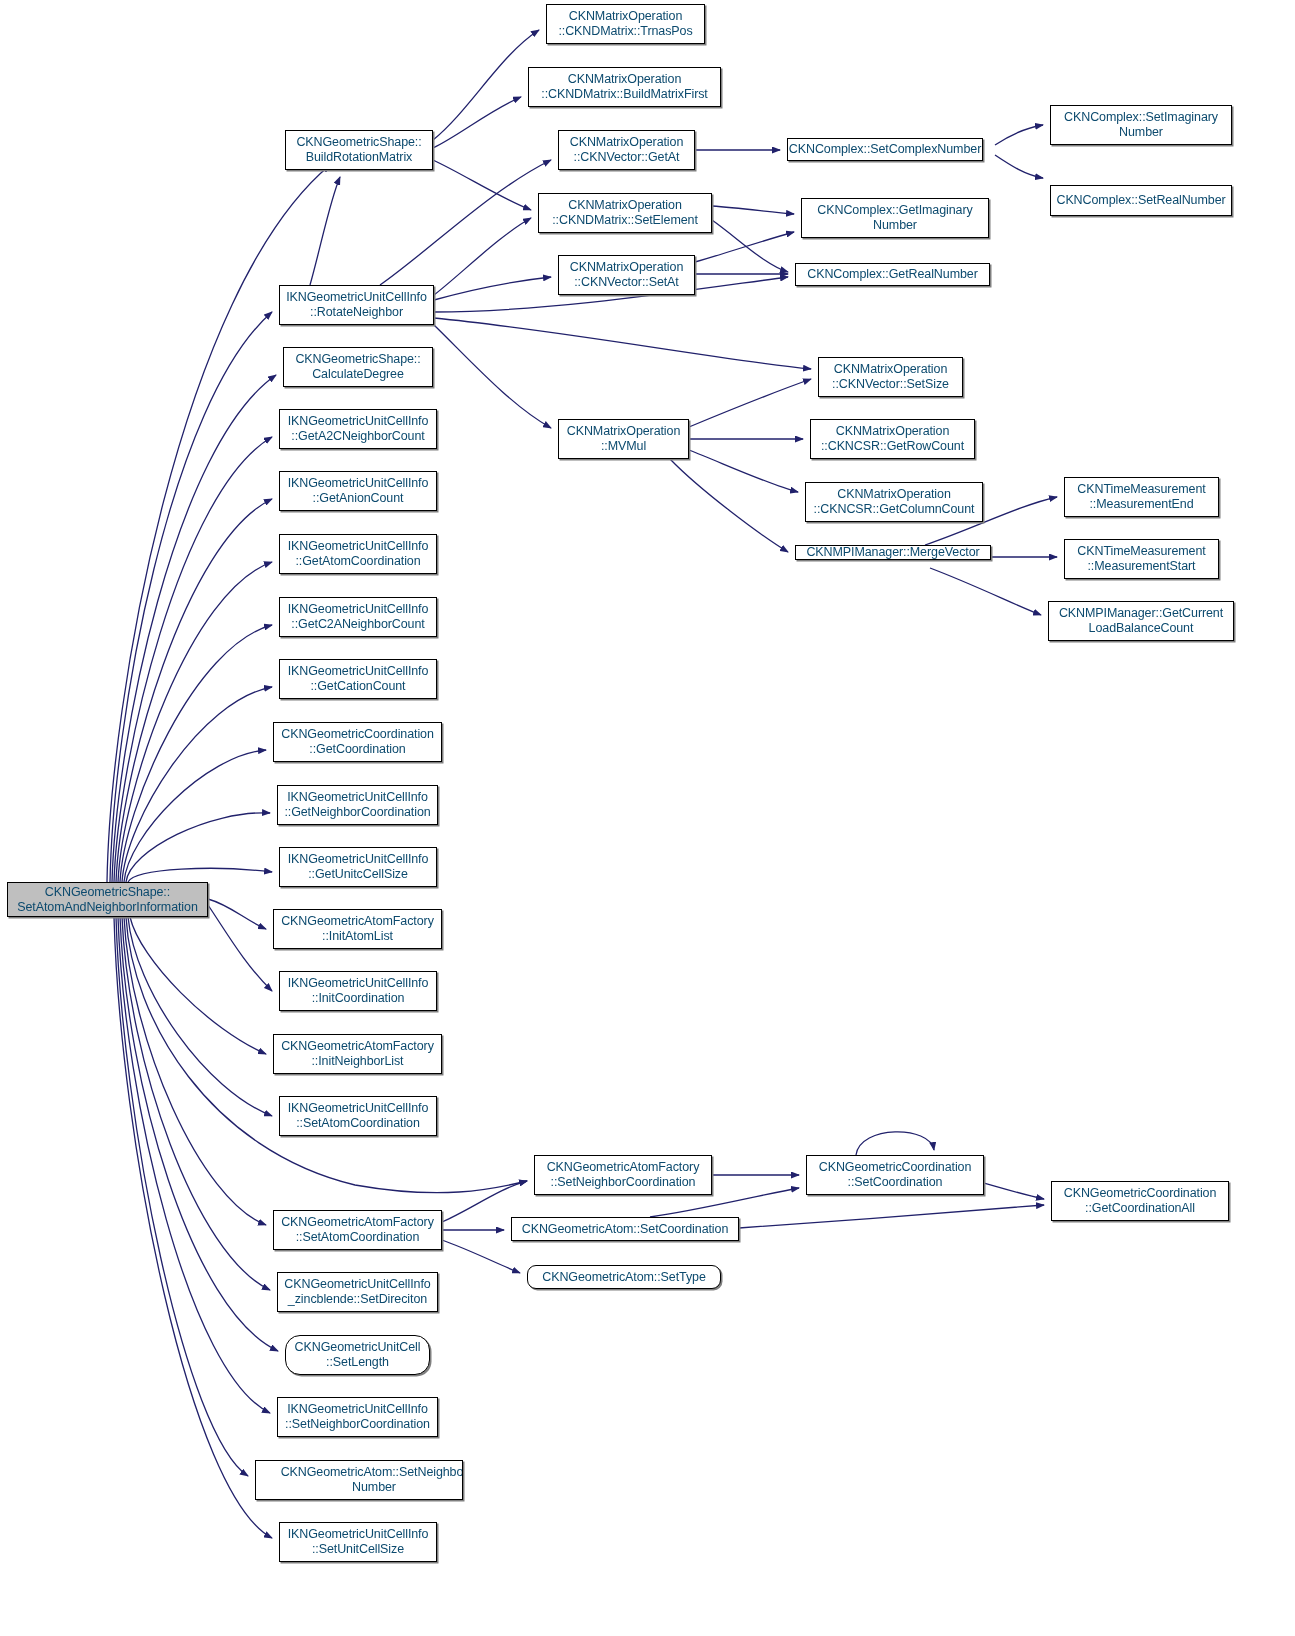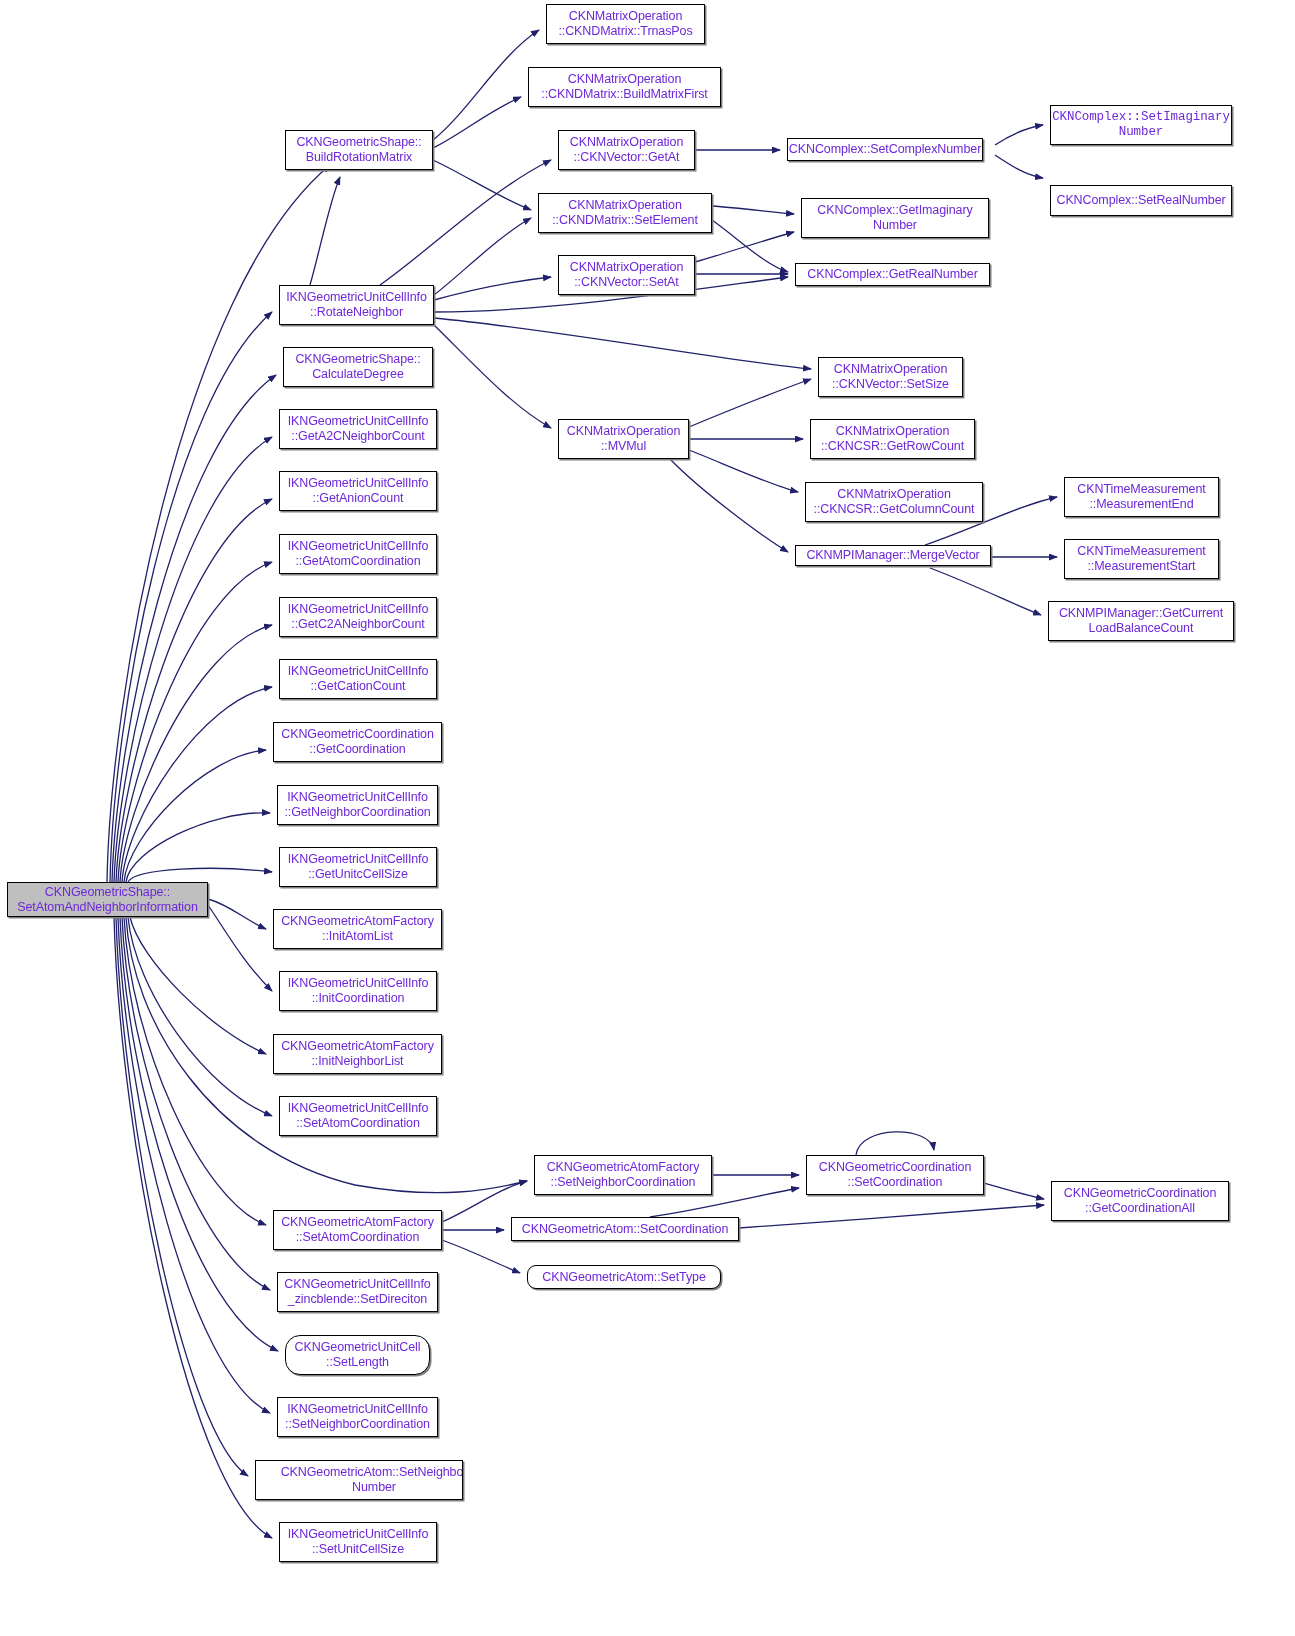--- a/index.html
+++ b/index.html
@@ -20,21 +20,21 @@
     top: 0;
     width: 1295px;
     height: 1636px;
     overflow: visible;
   }
   .node {
     position: absolute;
     box-sizing: border-box;
     border: 1px solid #000000;
     background: #ffffff;
-    color: #6d28d9;
+    color: #0c4a6e;
     font-size: 12.5px;
     line-height: 15px;
     text-align: center;
     display: flex;
     align-items: center;
     justify-content: center;
     letter-spacing: -0.1px;
     box-shadow: 1.5px 1.5px 0 0 #808080;
     white-space: pre-line;
     padding: 0 2px;
@@ -120,21 +120,21 @@
 SetAtomAndNeighborInformation</span></div>
       <div class="node" style="left: 546px; top: 4px; width: 159px; height: 40px;"><span class="node-label">CKNMatrixOperation
 ::CKNDMatrix::TrnasPos</span></div>
       <div class="node" style="left: 528px; top: 67px; width: 193px; height: 40px;"><span class="node-label">CKNMatrixOperation
 ::CKNDMatrix::BuildMatrixFirst</span></div>
       <div class="node" style="left: 285px; top: 130px; width: 148px; height: 40px;"><span class="node-label">CKNGeometricShape::
 BuildRotationMatrix</span></div>
       <div class="node" style="left: 558px; top: 130px; width: 137px; height: 40px;"><span class="node-label">CKNMatrixOperation
 ::CKNVector::GetAt</span></div>
       <div class="node" style="left: 787px; top: 138px; width: 196px; height: 23px;"><span class="node-label">CKNComplex::SetComplexNumber</span></div>
-      <div class="node" style="left: 1050px; top: 105px; width: 182px; height: 40px; font-family: Liberation Mono, monospace;"><span class="node-label">CKNComplex::SetImaginary
+      <div class="node" style="left: 1050px; top: 105px; width: 182px; height: 40px;"><span class="node-label">CKNComplex::SetImaginary
 Number</span></div>
       <div class="node" style="left: 1050px; top: 185px; width: 182px; height: 31px;"><span class="node-label">CKNComplex::SetRealNumber</span></div>
       <div class="node" style="left: 538px; top: 193px; width: 174px; height: 40px;"><span class="node-label">CKNMatrixOperation
 ::CKNDMatrix::SetElement</span></div>
       <div class="node" style="left: 801px; top: 198px; width: 188px; height: 40px;"><span class="node-label">CKNComplex::GetImaginary
 Number</span></div>
       <div class="node" style="left: 558px; top: 255px; width: 137px; height: 40px;"><span class="node-label">CKNMatrixOperation
 ::CKNVector::SetAt</span></div>
       <div class="node" style="left: 795px; top: 263px; width: 195px; height: 23px;"><span class="node-label">CKNComplex::GetRealNumber</span></div>
       <div class="node" style="left: 279px; top: 285px; width: 155px; height: 40px;"><span class="node-label">IKNGeometricUnitCellInfo
@@ -148,21 +148,21 @@
       <div class="node" style="left: 810px; top: 419px; width: 165px; height: 40px;"><span class="node-label">CKNMatrixOperation
 ::CKNCSR::GetRowCount</span></div>
       <div class="node" style="left: 279px; top: 409px; width: 158px; height: 40px;"><span class="node-label">IKNGeometricUnitCellInfo
 ::GetA2CNeighborCount</span></div>
       <div class="node" style="left: 805px; top: 482px; width: 178px; height: 40px;"><span class="node-label">CKNMatrixOperation
 ::CKNCSR::GetColumnCount</span></div>
       <div class="node" style="left: 279px; top: 471px; width: 158px; height: 40px;"><span class="node-label">IKNGeometricUnitCellInfo
 ::GetAnionCount</span></div>
       <div class="node" style="left: 1064px; top: 477px; width: 155px; height: 40px;"><span class="node-label">CKNTimeMeasurement
 ::MeasurementEnd</span></div>
-      <div class="node" style="left: 795px; top: 545px; width: 196px; height: 21px;"><span class="node-label">CKNMPIManager::MergeVector</span></div>
+      <div class="node" style="left: 795px; top: 545px; width: 196px; height: 15px;"><span class="node-label">CKNMPIManager::MergeVector</span></div>
       <div class="node" style="left: 1064px; top: 539px; width: 155px; height: 40px;"><span class="node-label">CKNTimeMeasurement
 ::MeasurementStart</span></div>
       <div class="node" style="left: 279px; top: 534px; width: 158px; height: 40px;"><span class="node-label">IKNGeometricUnitCellInfo
 ::GetAtomCoordination</span></div>
       <div class="node" style="left: 1048px; top: 601px; width: 186px; height: 40px;"><span class="node-label">CKNMPIManager::GetCurrent
 LoadBalanceCount</span></div>
       <div class="node" style="left: 279px; top: 597px; width: 158px; height: 40px;"><span class="node-label">IKNGeometricUnitCellInfo
 ::GetC2ANeighborCount</span></div>
       <div class="node" style="left: 279px; top: 659px; width: 158px; height: 40px;"><span class="node-label">IKNGeometricUnitCellInfo
 ::GetCationCount</span></div>

